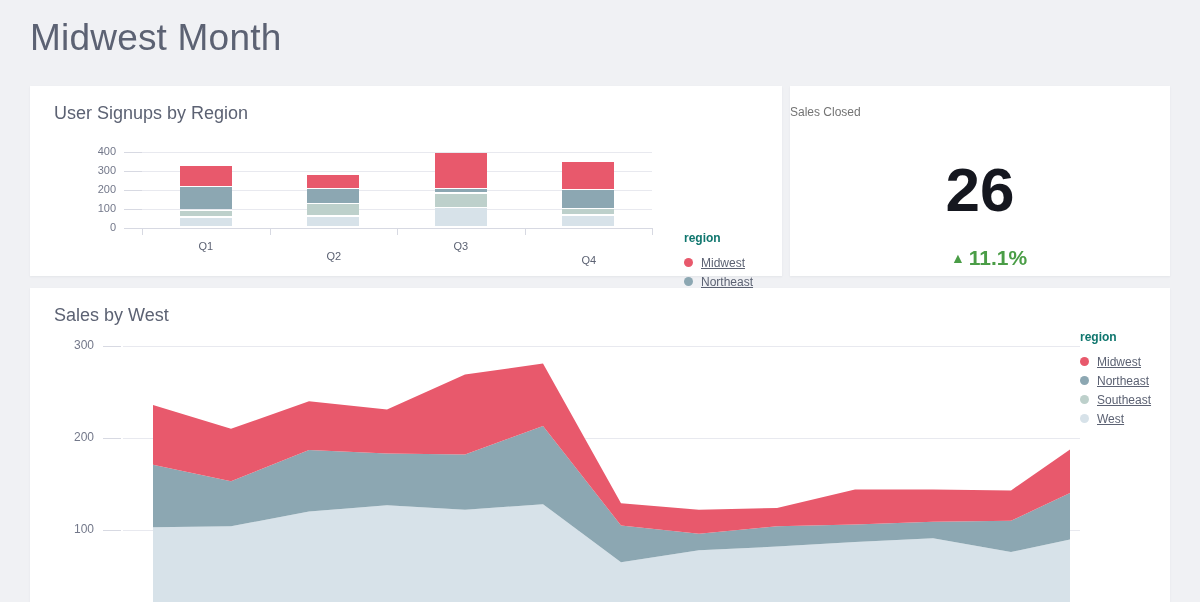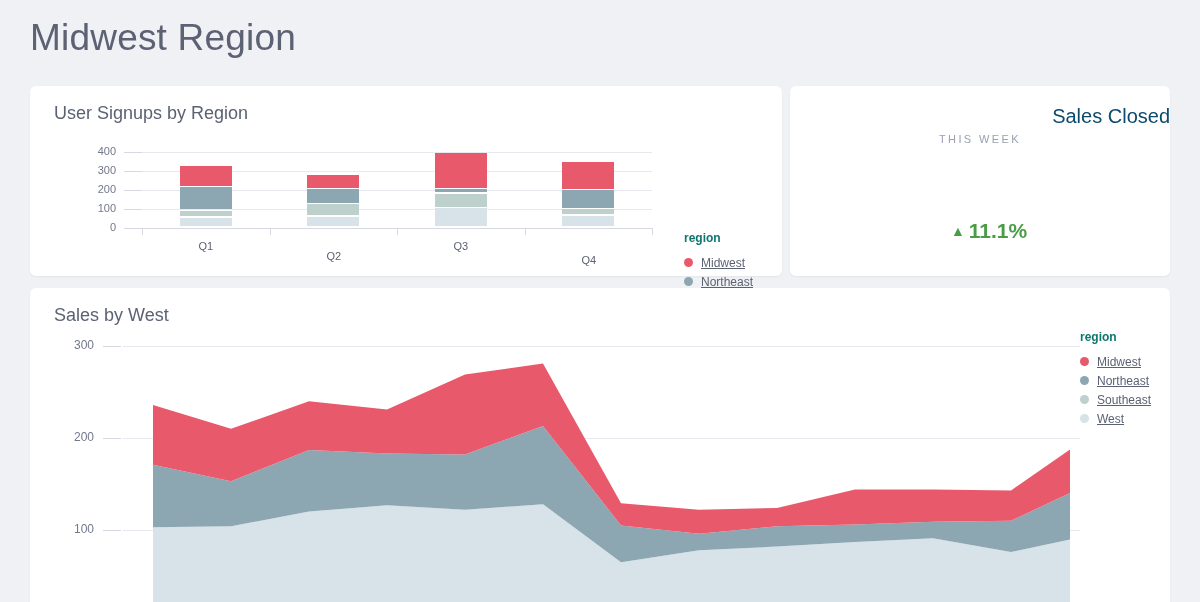--- a/index.html
+++ b/index.html
@@ -25,21 +25,21 @@
     font-size: 37px;
     font-weight: 400;
     color: #5c6273;
     letter-spacing: 0.2px;
     line-height: 48px;
     white-space: nowrap;
   }
   .card {
     position: absolute;
     background: #ffffff;
-    border-radius: 6px;
+    border-radius: 0;
     box-shadow: 0 1px 2px rgba(40,50,70,0.06);
   }
   #card-signups {
     left: 30px;
     top: 86px;
     width: 752px;
     height: 190px;
   }
   #card-kpi {
     left: 790px;
@@ -147,23 +147,23 @@
     color: #5c6273;
     text-decoration: underline;
   }
 
   
   .kpi-title {
     position: absolute;
     left: 0;
     right: 0;
     top: 19px;
-    text-align: right;
-    font-size: 20px;
-    color: #0c4a6e;
+    text-align: left;
+    font-size: 12px;
+    color: #737373;
     font-weight: 400;
   }
   .kpi-sub {
     position: absolute;
     left: 0;
     right: 0;
     top: 47px;
     text-align: center;
     font-size: 11px;
     color: #9aa0ae;
@@ -177,41 +177,41 @@
     text-align: center;
     font-size: 62px;
     font-weight: bold;
     color: #15171f;
     line-height: 64px;
   }
   .kpi-delta {
     position: absolute;
     left: 0;
     right: 0;
-    top: 133px;
+    top: 160px;
     text-align: center;
     font-size: 21px;
     font-weight: bold;
     color: #4a9d46;
     white-space: nowrap;
     margin-left: 18px;
   }
   .kpi-arrow {
     font-size: 14px;
     vertical-align: 2px;
     margin-right: 4px;
   }
   svg { display: block; }
 </style>
 </head>
 <body>
 
 <div class="page">
 
-  <div class="page-title">Midwest Region</div>
+  <div class="page-title">Midwest Month</div>
 
   <div class="card" id="card-signups">
     <div class="card-title">User Signups by Region</div>
 
     <div class="plot" id="bar-plot" style="left:96px; top:66px; width:526px; height:77px;"></div>
 
     <div id="bar-yaxis">
         <div class="axis-label" style="left: 32px; width: 54px; top: 59px;">400</div>
         <div class="axis-label" style="left: 32px; width: 54px; top: 78px;">300</div>
         <div class="axis-label" style="left: 32px; width: 54px; top: 97px;">200</div>
@@ -287,21 +287,21 @@
           <div class="legend-row">
             <span class="legend-swatch" style="background: rgb(215, 226, 233);"></span>
             <span class="legend-label">West</span>
           </div>
         </div>
     </div>
   </div>
 
   <div class="card" id="card-kpi">
     <div class="kpi-title">Sales Closed</div>
-    <div class="kpi-sub">THIS WEEK</div>
+    <div class="kpi-value">26</div>
     <div class="kpi-delta">
       <span class="kpi-arrow">▲</span><span>11.1%</span>
     </div>
   </div>
 
   <div class="card" id="card-monthly">
     <div class="card-title">Sales by West</div>
 
     <div id="area-yaxis">
         <div class="axis-label big" style="left: 8px; width: 56px; top: 50px;">300</div>

